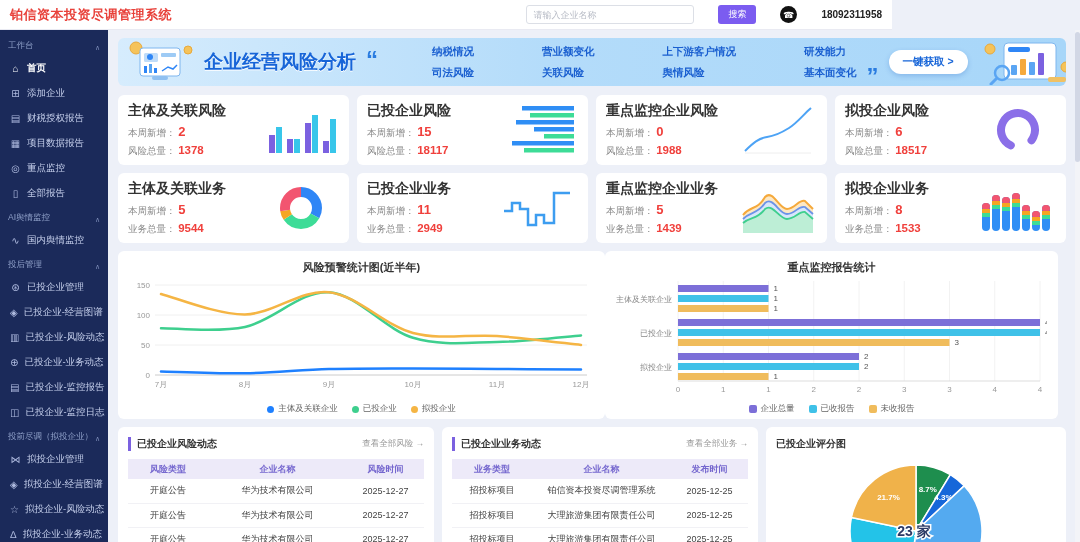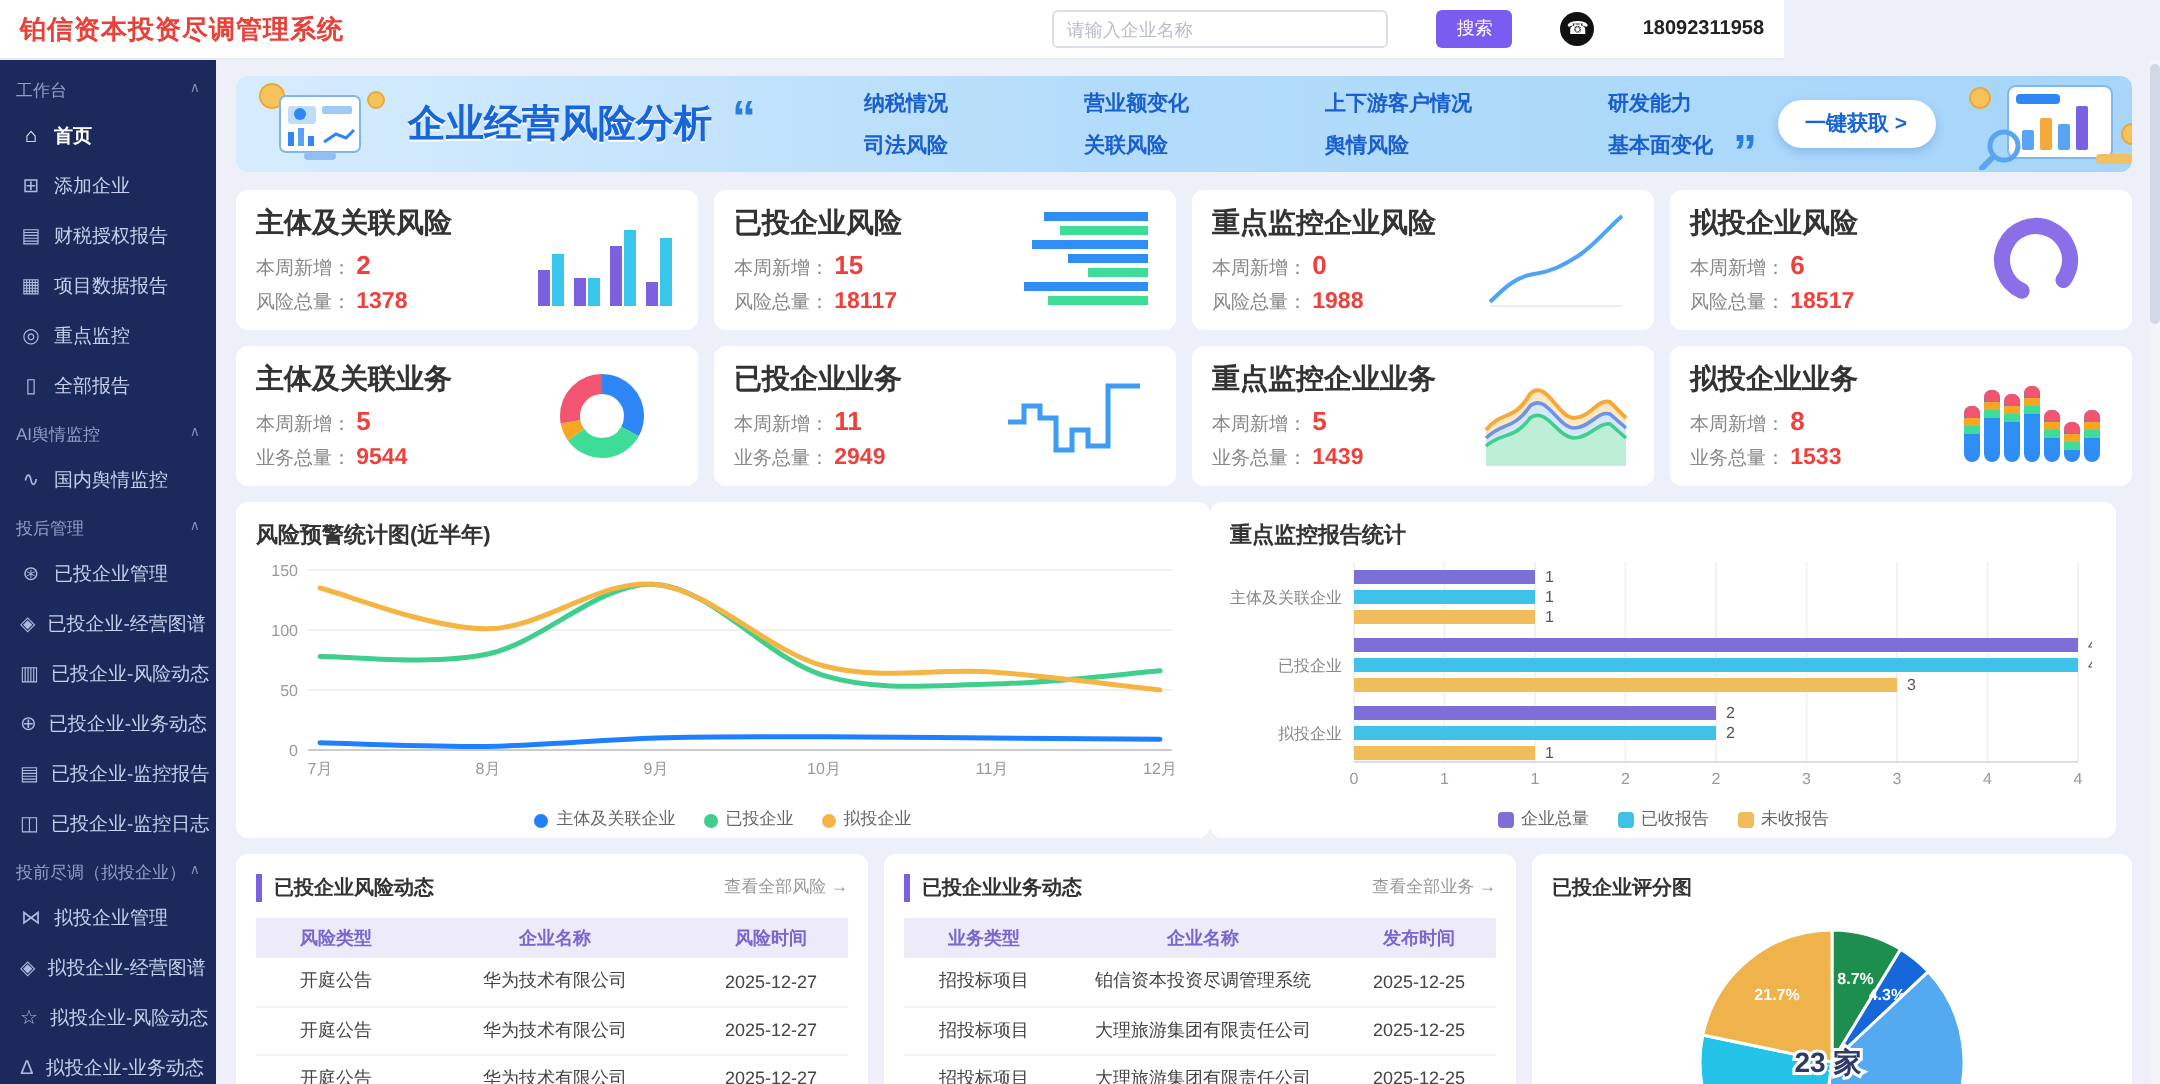--- a/index.html
+++ b/index.html
@@ -14,21 +14,21 @@
     font-size:9px; padding:0 6px; color:#333; outline:none; }
   .search-input::placeholder { color:#b8bcc6; }
   .search-btn { height:19px; padding:0 10px; background:#7b5cf0; color:#fff; border:none;
     border-radius:3px; font-size:9px; cursor:pointer;font-family:Liberation Mono, monospace; }
   .avatar { width:17px; height:17px; border-radius:50%; background:#111; color:#fff;
     display:flex; align-items:center; justify-content:center; font-size:9px; }
   .phone { font-size:10px; font-weight:bold; color:#222; }
 
   .sidebar { position:absolute; left:0; top:30px; width:108px; height:512px; background:#1b2a5a;
     overflow:hidden; padding-top:4px; }
-  .sb-sec { display:flex; justify-content:space-between; align-items:flex-start; padding:6px 8px 4px 8px;
+  .sb-sec { display:flex; justify-content:space-between; align-items:flex-end; padding:6px 8px 4px 8px;
     color:#8fa0c8; font-size:8.5px; cursor:pointer; }
   .sb-sec .chev { font-size:7px; color:#6d7fa8; color:#7d8cb8; }
   .sb-item { display:flex; align-items:center; gap:6px; padding:6px 6px 6px 10px; color:#c6d0ec;
     font-size:9.5px; cursor:pointer; white-space:nowrap; }
   .sb-item .ic { font-size:10px; width:11px; text-align:center; color:#aebadf; }
   .sb-item.active { color:#ffffff; font-weight:bold; }
   .sb-item.active .ic { color:#ffffff; }
 
   .content { position:absolute; left:108px; top:30px; width:968px; height:512px;
     padding:8px 10px 0 10px; overflow:hidden; }
@@ -50,21 +50,21 @@
   .stat-card { background:#fff; border-radius:6px; height:70px; padding:9px 10px; display:flex;
     justify-content:space-between; align-items:center; }
   .stat-info { display:flex; flex-direction:column; gap:4px; }
   .stat-title { font-size:14px; font-weight:bold; color:#333; }
   .stat-line { font-size:9.5px; color:#888; }
   .stat-line .v1 { color:#f0403c; font-size:13px; font-weight:bold; }
   .stat-line .v2 { color:#f0403c; font-size:11.5px; font-weight:bold; }
   .mini { width:76px; height:54px; flex:none; }
 
   
-  .charts-row { display:flex; gap:0; margin-top:8px; }
+  .charts-row { display:flex; gap:0; margin-top:8px;text-align:center; }
   .chart-card { background:#fff; border-radius:6px; padding:9px 10px 6px 10px; height:168px; }
   .chart-card.left { width:487px; }
   .chart-card.right { width:453px; }
   .chart-title { font-size:11px; font-weight:bold; color:#333; margin-bottom:2px; }
   .legend { display:flex; justify-content:center; gap:14px; margin-top:1px; }
   .legend-item { display:flex; align-items:center; gap:4px; font-size:8.5px; color:#666; cursor:pointer; }
   .legend-dot { width:7px; height:7px; border-radius:50%; }
   .legend-sq { width:8px; height:8px; border-radius:2px; }
 
   

